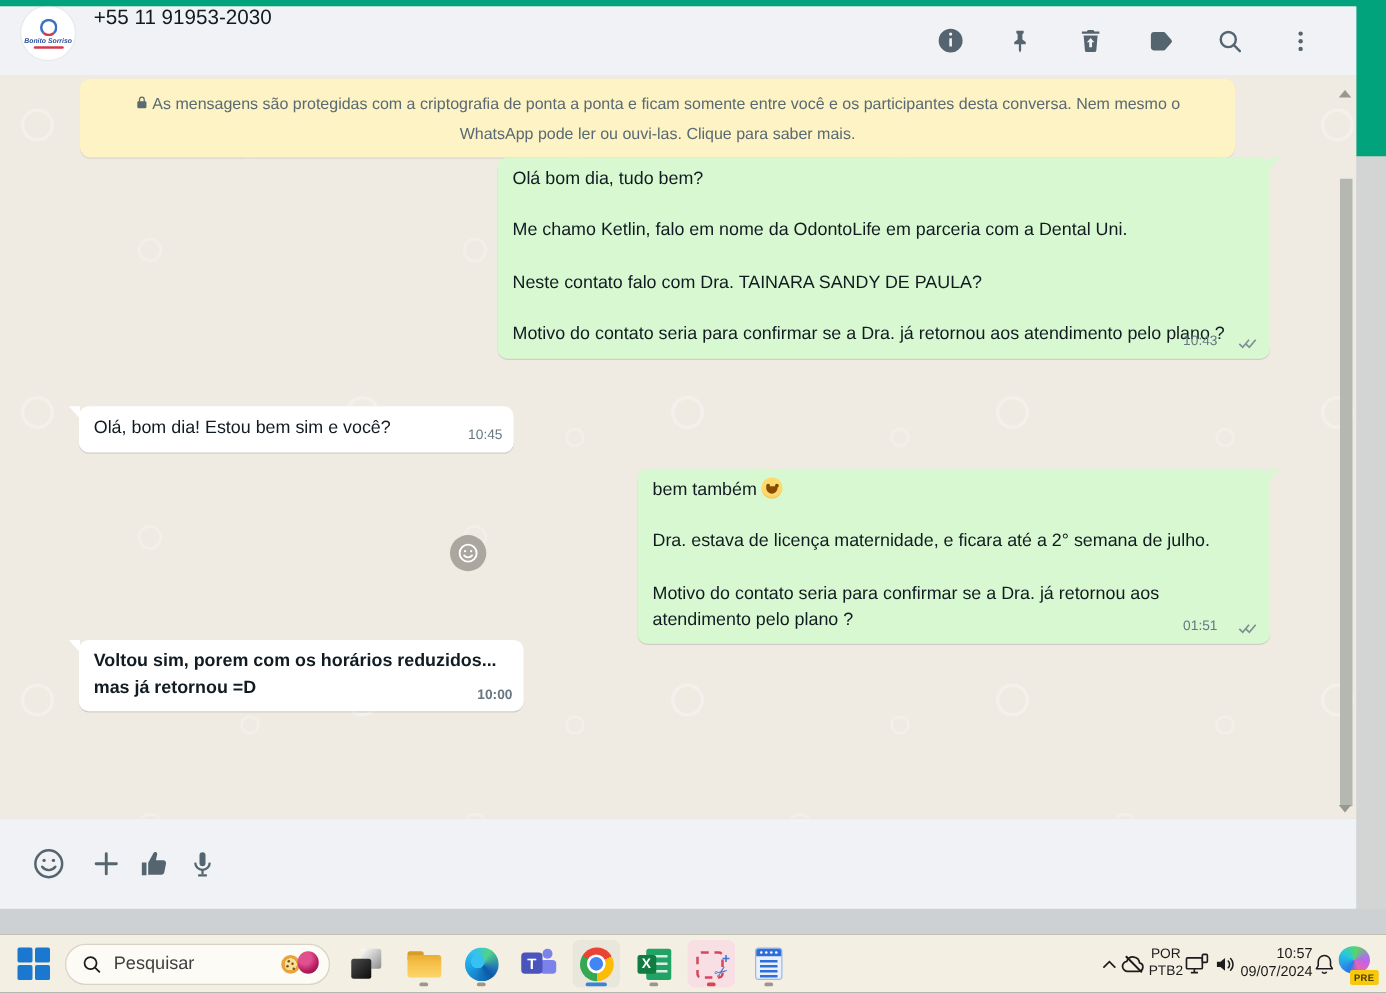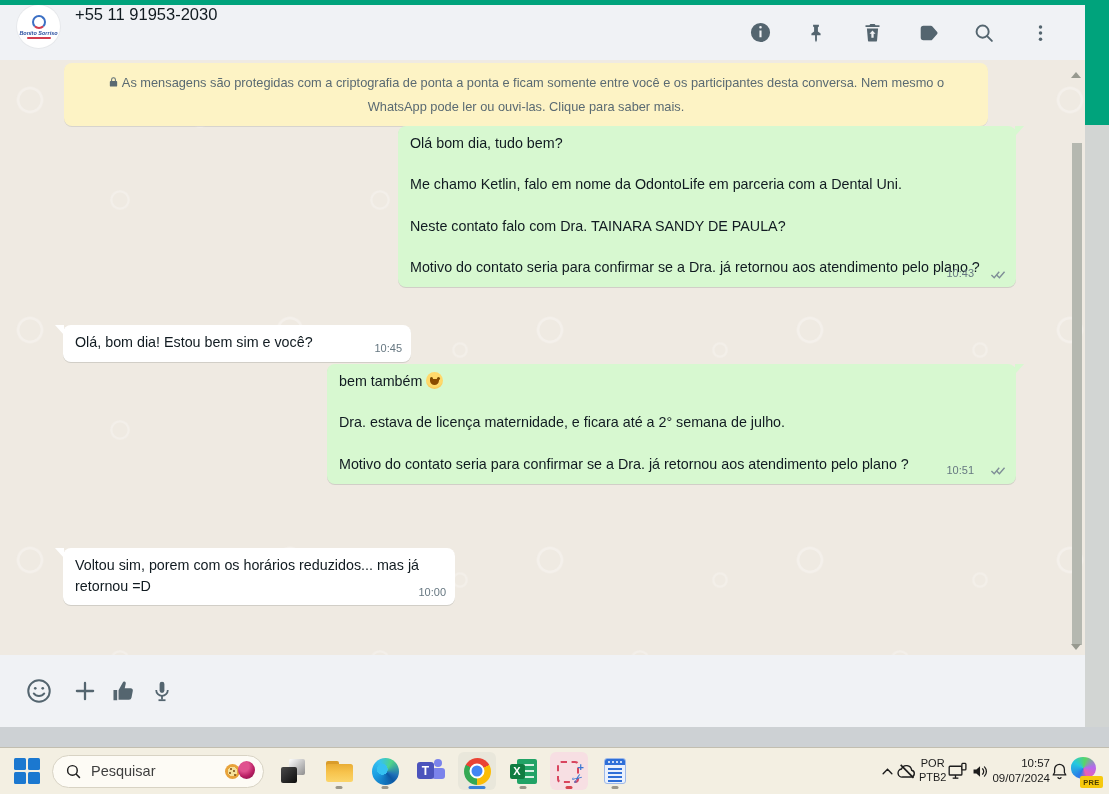--- a/index.html
+++ b/index.html
@@ -45,22 +45,22 @@
   .out{background:#d7f8d0;}
   .in{background:#ffffff;}
   .out.tail::before{content:"";position:absolute;top:0;right:-8px;width:0;height:0;
       border-top:10px solid #d7f8d0;border-right:9px solid transparent;}
   .in.tail::before{content:"";position:absolute;top:0;left:-8px;width:0;height:0;
       border-top:10px solid #fff;border-left:9px solid transparent;}
   .meta{position:absolute;right:9px;bottom:5px;display:flex;align-items:center;gap:16px;
         font-size:11px;color:#667781;}
   #m1{top:66px;right:69px;width:618px;}
   #m2{top:265px;left:63px;width:348px;padding-right:74px;}
-  #m3{top:304px;right:69px;width:689px;}
-  #m4{top:488px;left:63px;width:392px;}
+  #m3{top:315px;right:69px;width:506px;}
+  #m4{top:452px;left:63px;width:356px;font-weight:bold;}
   #m5{top:539px;right:69px;width:440px;padding-right:88px;}
 
   .react{position:absolute;left:360px;top:368px;width:29px;height:29px;border-radius:50%;
          background:#aba79f;display:flex;align-items:center;justify-content:center;cursor:pointer;}
 
   
   .sb-up{position:absolute;right:4px;top:12px;width:0;height:0;cursor:pointer;
          border-left:5px solid transparent;border-right:5px solid transparent;border-bottom:6px solid #97998f;}
   .sb-thumb{position:absolute;right:3px;top:83px;width:10px;height:502px;background:#b5b8b0;cursor:pointer;}
   .sb-down{position:absolute;right:4px;bottom:5px;width:0;height:0;cursor:pointer;
@@ -262,21 +262,21 @@
         </svg>
     </div>
 
     <div class="bubble out tail" id="m3">
       <div class="msg-text">bem também <span class="emo"></span>
 
 Dra. estava de licença maternidade, e ficara até a 2° semana de julho.
 
 Motivo do contato seria para confirmar se a Dra. já retornou aos atendimento pelo plano ?</div>
       <div class="meta">
-        <span>10:51</span>
+        <span>01:51</span>
         <svg width="17" height="11" viewBox="0 0 18 12" fill="none" stroke="#7f8e97" stroke-width="1.5">
             <path d="M1.3 6.6l3 3L9.8 3"></path>
             <path d="M7 6.6l3 3L15.6 3"></path>
           </svg>
       </div>
     </div>
 
     <div class="bubble in tail" id="m4">
       <div class="msg-text">Voltou sim, porem com os horários reduzidos... mas já retornou =D</div>
       <div class="meta">

